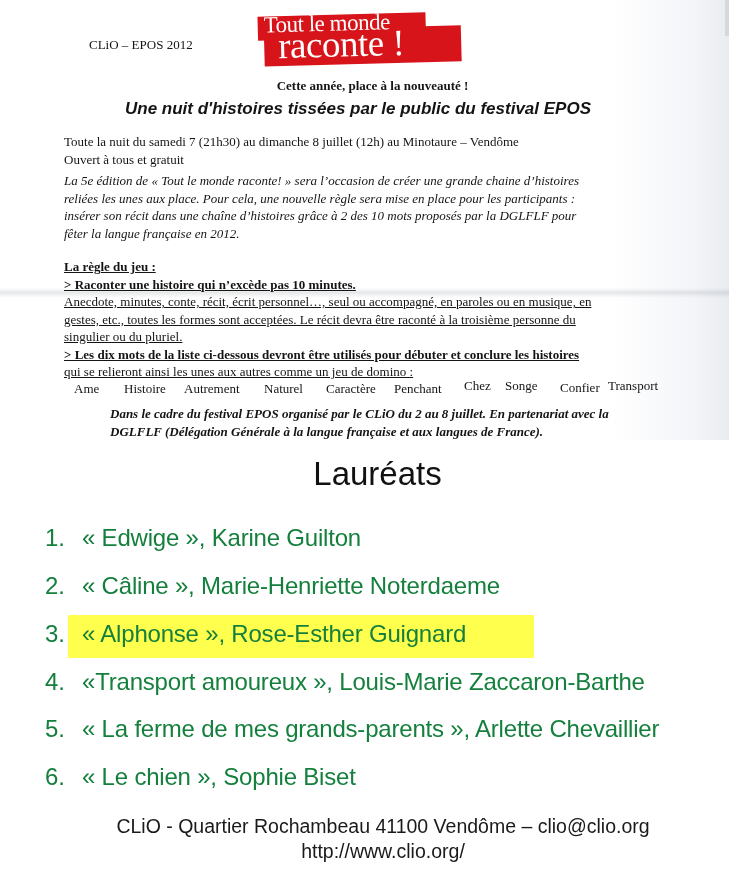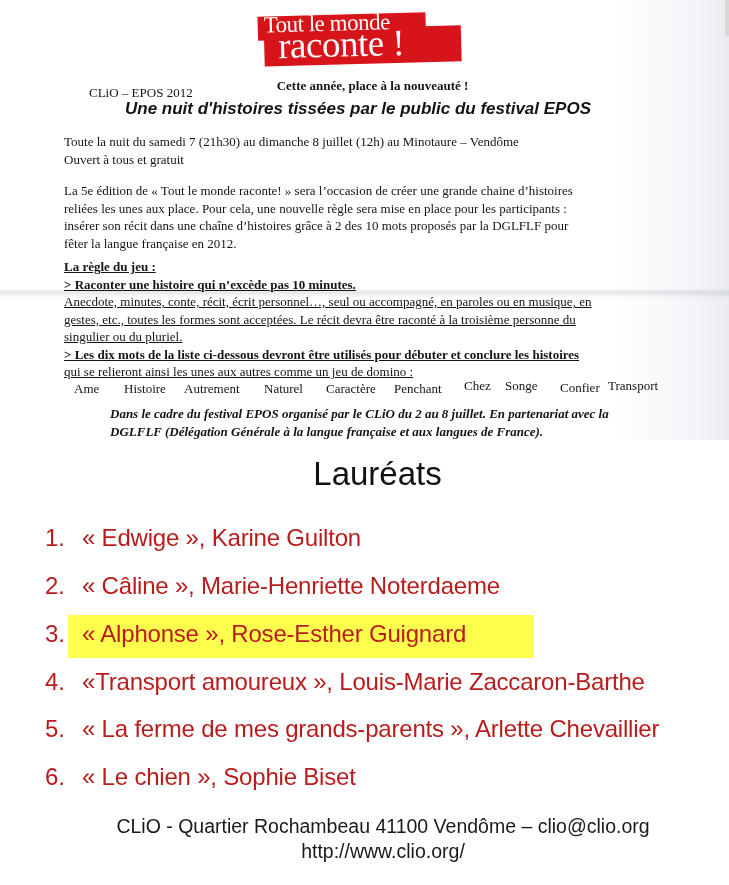--- a/index.html
+++ b/index.html
@@ -15,47 +15,47 @@
   }
   .fold-line {
     position: absolute; left: 0; top: 288px; width: 729px; height: 10px;
     background: linear-gradient(to bottom, rgba(0,0,0,0), rgba(120,125,135,0.18) 45%, rgba(0,0,0,0));
   }
   .edge-strip {
     position: absolute; right: 0; top: 0; width: 4px; height: 36px; background: #d8d8d8;
   }
   .abs { position: absolute; white-space: nowrap; }
 
-  .org-header { left: 89px; top: 37px; font-size: 13px; margin-top: 48px; }
+  .org-header { left: 89px; top: 37px; font-size: 13px; }
   .logo {
     position: absolute; left: 258px; top: 8px; width: 203px; height: 56px;
     transform: rotate(-1.5deg);
   }
   .logo-bg1 { position: absolute; left: 0; top: 6px; width: 168px; height: 24px; background: #d7141a; }
   .logo-bg2 { position: absolute; left: 6px; top: 20px; width: 197px; height: 36px; background: #d7141a; }
   .logo-line1 { position: absolute; left: 6px; top: 2px; font-size: 23px; color: #fff; font-family: "Liberation Serif", serif; letter-spacing: -0.5px; }
   .logo-line2 { position: absolute; left: 20px; top: 16px; font-size: 37px; color: #fff; font-family: "Liberation Serif", serif; letter-spacing: -0.5px; line-height: 40px; }
 
   .tagline { left: 0; width: 729px; text-align: center; top: 78px; font-size: 13px; font-weight: bold; padding-left: 8px; }
   .title { left: 0; width: 716px; text-align: center; top: 99px; font-size: 17px; font-weight: bold; font-style: italic; font-family: "Liberation Sans", sans-serif; }
 
   .body-block { position: absolute; left: 64px; width: 600px; font-size: 13px; line-height: 17.5px; }
   .when { top: 133px; font-weight: normal; }
-  .intro { top: 182px; }
+  .intro { top: 172px; font-style: italic; }
   .rules { top: 258px; text-decoration: underline; }
   .bold { font-weight: bold; }
   .words {
     position: absolute; left: 64px; top: 378px; width: 620px; font-size: 13px;
   }
   .word { position: absolute; }
   .partner { position: absolute; left: 94px; top: 405px; width: 600px; font-size: 13px; line-height: 18px; font-weight: bold; font-style: italic; margin-left: 16px; }
 
   .laureats-title { left: 0; width: 755px; text-align: center; top: 455px; font-size: 33px; font-family: "Liberation Sans", sans-serif; color: #111; }
   .list { position: absolute; left: 0; top: 0; }
-  .item { position: absolute; left: 45px; font-size: 24px; font-family: "Liberation Sans", sans-serif; color: #b91c1c; white-space: nowrap; letter-spacing: -0.2px; }
+  .item { position: absolute; left: 45px; font-size: 24px; font-family: "Liberation Sans", sans-serif; color: #15803d; white-space: nowrap; letter-spacing: -0.2px; }
   .item .num { display: inline-block; width: 37px; }
   .highlight { position: absolute; left: 68px; top: 615px; width: 466px; height: 43px; background: #ffff4d; }
 
   .footer { left: 0; width: 766px; text-align: center; font-family: "Liberation Sans", sans-serif; font-size: 19.5px; color: #1a1a1a; }
   .footer1 { top: 815px; }
   .footer2 { top: 840px; }
 </style>
 </head>
 <body>
 

